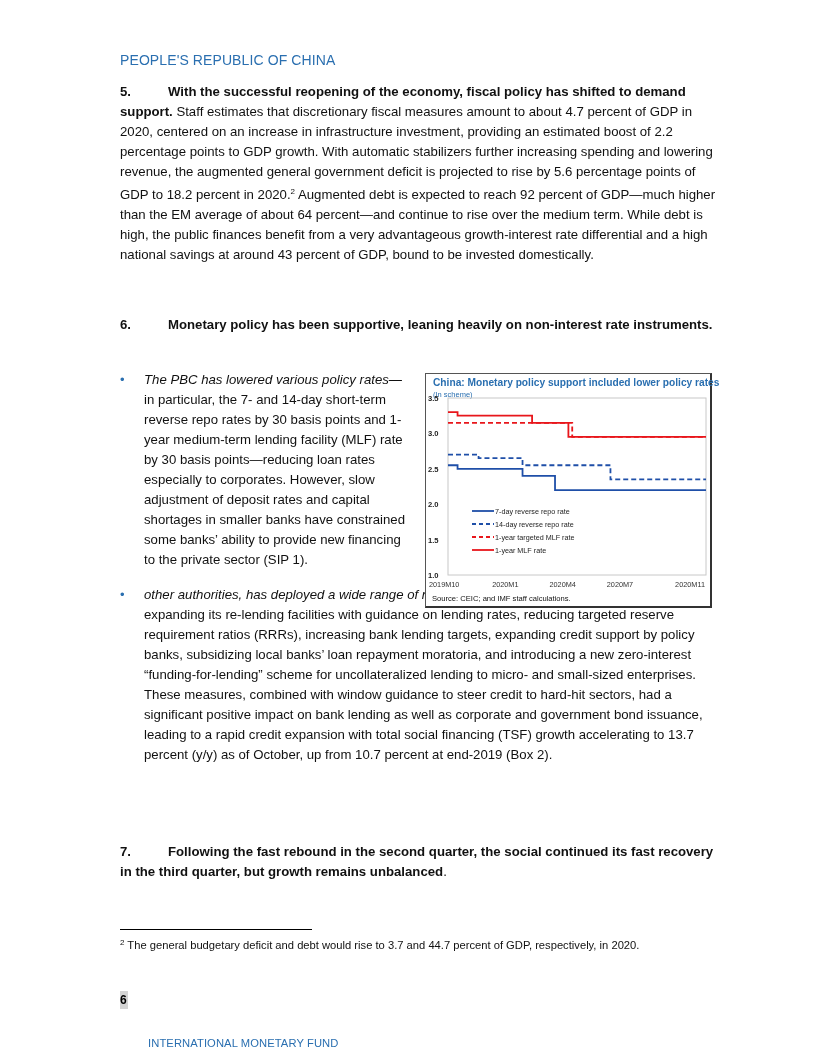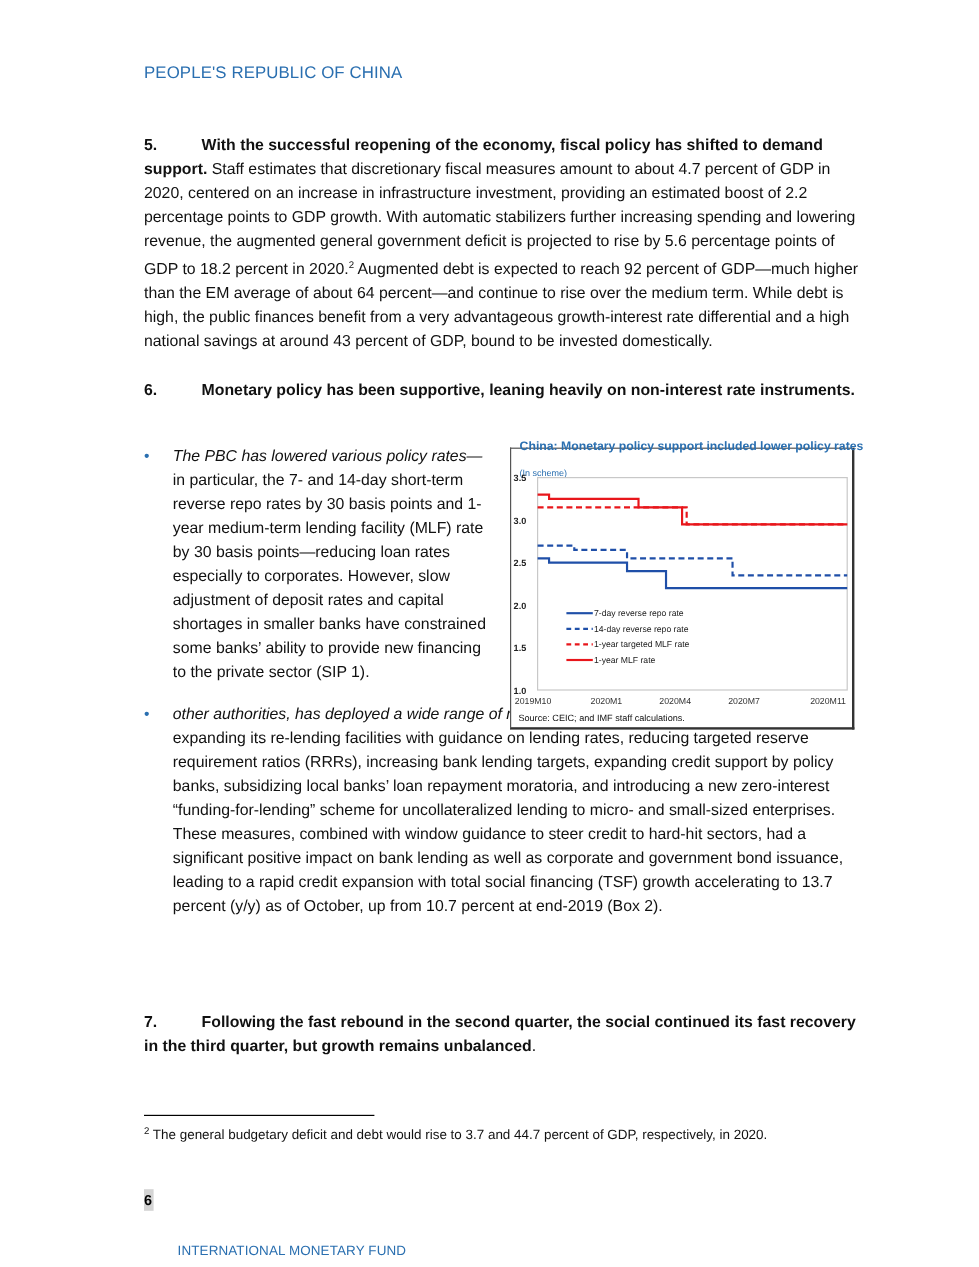--- a/index.html
+++ b/index.html
@@ -1,32 +1,32 @@
 <!DOCTYPE html>
 <html><head>
 <meta charset="utf-8">
 <style>
   html, body { margin:0; padding:0; background:#ffffff; }
   body { width:816px; height:1056px; position:relative; font-family:"Liberation Sans", sans-serif; color:#000; overflow:hidden; }
   .running-head { position:absolute; left:120px; top:52px; font-size:14px; color:#2a6fb0; letter-spacing:0.1px; }
   .para { position:absolute; left:120px; width:598px; font-size:13.2px; line-height:20px; color:#111; }
   .para b { font-weight:bold; }
   .pnum { display:inline-block; width:48px; font-weight:bold; }
-  .p5 { top:111px; }
+  .p5 { top:82px; }
   .p6 { top:315px; }
   .p7 { top:842px; }
   .bullet1 { position:absolute; left:120px; top:370px; width:295px; font-size:13.2px; line-height:20px; color:#111; }
   .bullet2 { position:absolute; left:120px; top:585px; width:598px; font-size:13.2px; line-height:20px; color:#111; }
   .bdot { position:absolute; left:0; top:0; width:24px; color:#2a6fb0; font-size:13px; }
   .btext { margin-left:24px; display:block; }
   .b2head { display:block; margin-left:24px; width:270px; }
   .b2rest { display:block; margin-left:24px; }
   i { font-style:italic; }
   .chart-box { position:absolute; left:425px; top:373px; width:284px; height:232px; border:1px solid #555; border-right:2px solid #333; border-bottom:2px solid #333; background:#fff; }
-  .chart-title { position:absolute; left:433px; top:367px; font-size:10.2px; font-weight:bold; color:#2a6fb0; white-space:nowrap; }
+  .chart-title { position:absolute; left:433px; top:377px; font-size:10.2px; font-weight:bold; color:#2a6fb0; white-space:nowrap; }
   .chart-sub { position:absolute; left:433px; top:390px; font-size:7.5px; color:#2a6fb0; }
   .chart-src { position:absolute; left:432px; top:594px; font-size:7.6px; color:#111; }
   svg#chart { position:absolute; left:425px; top:390px; }
   .footnote-rule { position:absolute; left:120px; top:929px; width:192px; height:1px; background:#000; }
   .footnote { position:absolute; left:120px; top:938px; font-size:11.2px; color:#111; }
   .footnote sup { font-size:8px; vertical-align:4px; }
   .page-num { position:absolute; left:120px; top:991px; width:8px; height:18px; background:#d4d4d4; font-size:12px; font-weight:bold; line-height:18px; text-align:left; }
   .footer-text { position:absolute; left:148px; top:993px; font-size:11.2px; color:#2a6fb0; letter-spacing:0.1px;margin-top:44px; }
   sup.fn { font-size:8px; vertical-align:5px; }
 </style>

